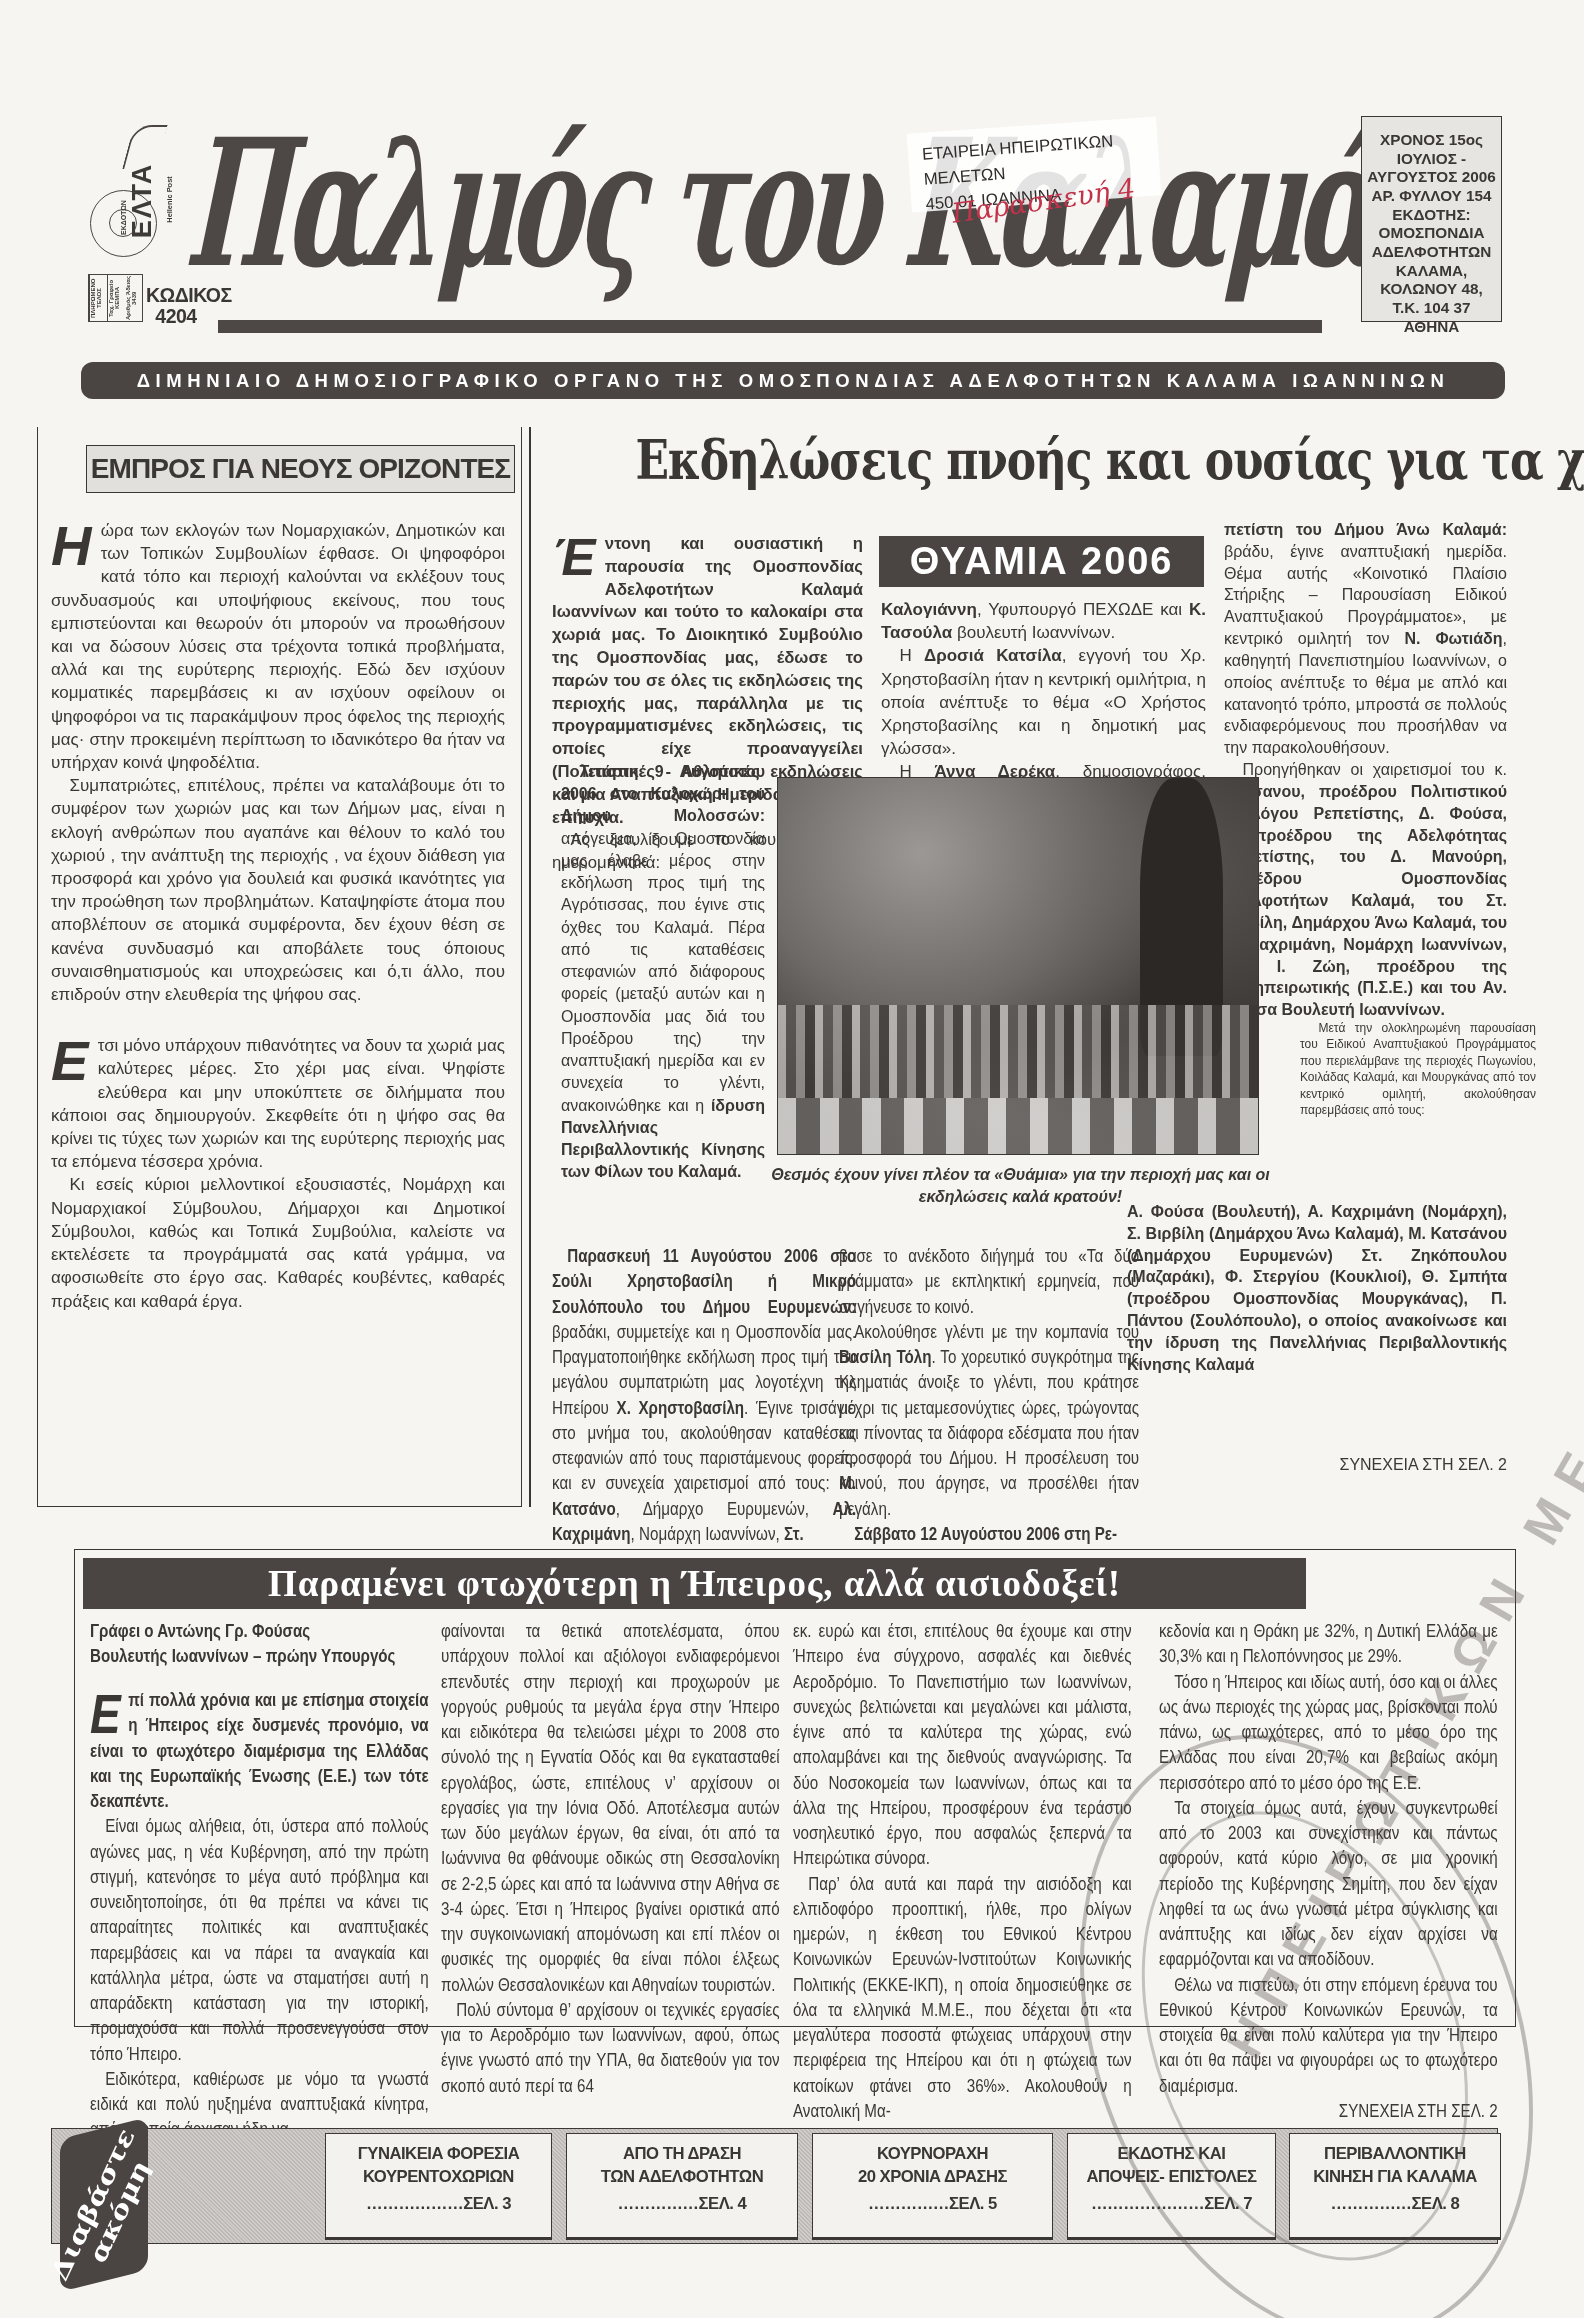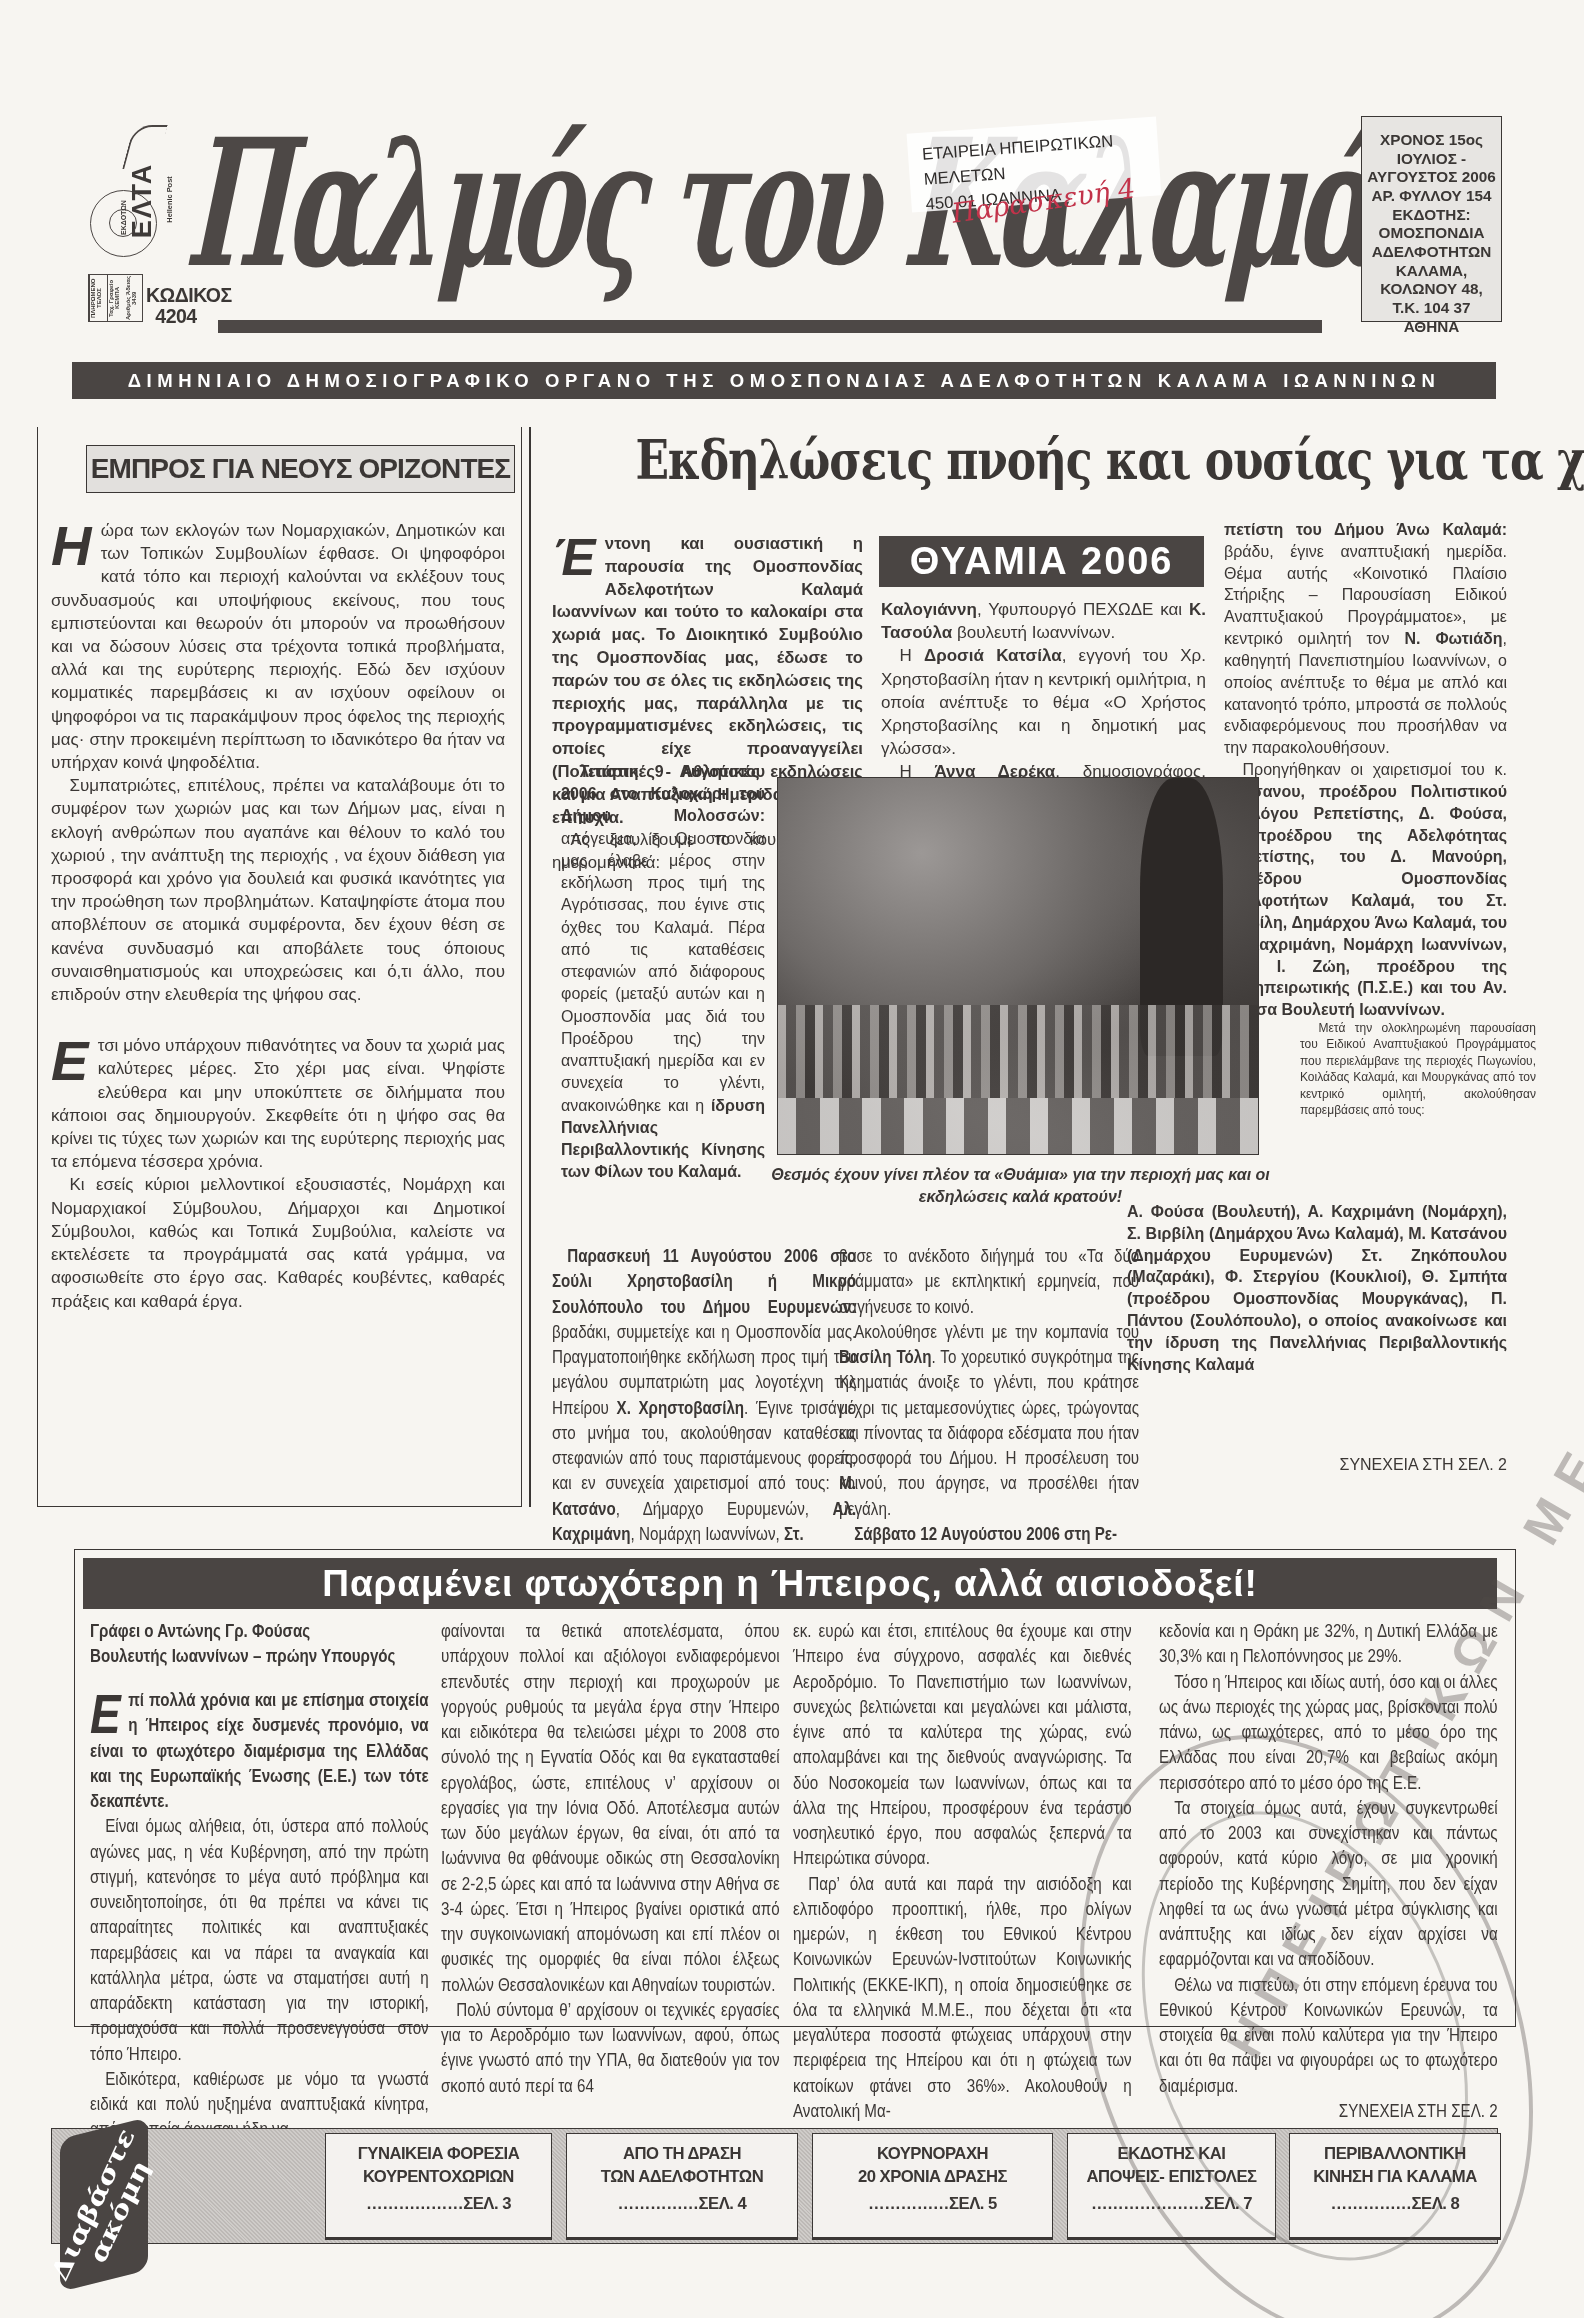--- a/index.html
+++ b/index.html
@@ -15,21 +15,21 @@
   .stamp .txt{position:absolute;left:-4.6px;top:23px;width:74px;text-align:center;transform:rotate(-90deg);font-size:7px;font-weight:bold;}
   .postbox{left:88px;top:274px;width:53px;height:46px;border:1.4px solid #4a4543;display:flex;}
   .postbox div{flex:1;border-right:0.9px solid #4a4543;writing-mode:vertical-rl;transform:rotate(180deg);font-size:6px;font-weight:bold;text-align:center;line-height:1.05;}
   .postbox div:last-child{border-right:none;}
   .code{left:146px;top:285px;width:60px;text-align:center;font-weight:bold;font-size:19.5px;line-height:1.1;letter-spacing:-0.5px;}
   .title{left:204px;top:116px;width:1150px;height:232px;font-family:"DejaVu Serif",serif;font-style:italic;font-weight:bold;font-size:176px;line-height:1;color:#4d4846;letter-spacing:-9.3px;transform:scaleX(0.62) skewX(-8deg);transform-origin:left top;white-space:nowrap;}
   .title-underline{left:218px;top:320px;width:1104px;height:13px;background:#4d4846;}
   .label{left:909px;top:125px;width:250px;height:79px;background:rgba(255,255,255,0.85);transform:rotate(-4deg);font-size:16.7px;line-height:1.5;padding:9.3px 14px;box-sizing:border-box;color:#2f2c2b;}
   .handwriting{left:951px;top:185px;font-family:"DejaVu Serif",serif;font-style:italic;font-size:27px;color:#c2334a;transform:rotate(-8deg);white-space:nowrap;}
   .issuebox{left:1361px;top:116px;width:141px;height:206px;border:1.9px solid #3b3735;background:#e7e5e2;text-align:center;font-weight:bold;font-size:15.3px;line-height:1.22;padding:14px 2.8px;box-sizing:border-box;}
-  .banner{left:72px;top:362px;width:1424px;height:37px;background:#4a4543;color:#fff;font-weight:bold;font-size:18.5px;letter-spacing:5.6px;text-align:center;line-height:37px;}
+  .banner{left:81px;top:362px;width:1424px;height:37px;background:#4a4543;color:#fff;font-weight:bold;font-size:18.5px;letter-spacing:5.6px;text-align:center;line-height:37px;border-radius:12px;}
   
   .vrule{background:#3b3735;width:2.3px;}
   .box-left{left:37px;top:427px;width:485px;height:1080px;border:1.9px solid #3b3735;border-top:none;box-sizing:border-box;}
   .boxhead{left:86px;top:445px;width:427px;height:46px;border:1.9px solid #3b3735;background:#e2e0dd;font-family:"Liberation Sans Narrow","Liberation Sans",sans-serif;font-weight:bold;font-size:28px;letter-spacing:-0.9px;text-align:center;line-height:46px;color:#3b3735;}
   .body-text{font-family:"Liberation Sans",sans-serif;font-size:17px;line-height:1.365;text-align:justify;color:#3b3735;}
   .narrow{transform:scaleX(0.82);transform-origin:left top;}
   .dropcap{float:left;font-weight:bold;font-style:italic;font-size:56px;line-height:0.85;margin:2.8px 9.3px 0 0;color:#3b3735;}
   p{margin:0 0 0 0;text-indent:18.5px;}
   p.noind{text-indent:0;}
   .bold{font-weight:bold;}
@@ -38,21 +38,21 @@
   .photo{left:777px;top:777px;width:482px;height:378px;background:
      radial-gradient(ellipse at 30% 20%,#9c9896 0,#6e6a68 35%,transparent 60%),
      radial-gradient(ellipse at 80% 25%,#5a5654 0,#3e3a38 40%,transparent 70%),
      radial-gradient(ellipse at 50% 75%,#8a8684 0,#4b4745 50%,#2f2b29 100%);
      border:1.9px solid #3b3735;box-sizing:border-box;overflow:hidden;}
   .photo .tree{position:absolute;left:362px;top:0;width:83px;height:278px;background:#2c2826;border-radius:40% 40% 10% 10%;}
   .photo .crowd{position:absolute;left:0;bottom:56px;width:100%;height:93px;background:repeating-linear-gradient(90deg,#d4d0cd 0 8.3px,#5a5654 8.3px 18.5px,#a9a5a2 18.5px 27px,#3b3735 27px 37px);opacity:0.7;}
   .photo .chairs{position:absolute;left:0;bottom:0;width:100%;height:56px;background:repeating-linear-gradient(90deg,#e8e6e4 0 18.5px,#6b6765 18.5px 42px);opacity:0.8;}
   .caption{left:770px;top:1164px;width:501px;text-align:center;font-weight:bold;font-style:italic;font-size:16px;line-height:1.35;}
   .cont{font-size:16px;}
-  .sec2-head{left:83px;top:1558px;width:1414px;height:51px;background:#4a4543;color:#fff;font-weight:bold;font-size:37px;text-align:center;line-height:51px;letter-spacing:0.9px;}
+  .sec2-head{left:83px;top:1558px;width:1223px;height:51px;background:#4a4543;color:#fff;font-weight:bold;font-size:37px;text-align:center;line-height:51px;letter-spacing:0.9px;font-family:Liberation Serif, serif;}
   .sec2-box{left:74px;top:1549px;width:1442px;height:478px;border:1.9px solid #3b3735;box-sizing:border-box;}
   .teaser{left:51px;top:2128px;width:1447px;height:116px;background:repeating-linear-gradient(45deg,#cfccc9 0 1.4px,#bdb9b6 1.4px 2.8px);border:1.9px solid #3b3735;box-sizing:border-box;}
   .teaser-tag{left:60px;top:2128px;width:88px;height:153px;background:#4a4543;border-radius:14px;transform:skewY(-14deg);}
   .teaser-tag span{position:absolute;left:-28px;top:51px;width:148px;color:#fff;font-family:"DejaVu Serif",serif;font-style:italic;font-weight:bold;font-size:27px;line-height:1.1;text-align:center;transform:rotate(-62deg);}
   .tcard{position:absolute;top:2133px;height:107px;background:#f4f2ef;border:1.9px solid #3b3735;border-bottom-width:3.7px;box-sizing:border-box;text-align:center;font-weight:bold;font-size:16.7px;line-height:1.35;padding:9.3px 4.6px;letter-spacing:-0.5px;}
   .tcard .dots{display:block;margin-top:4.6px;}
   .seal{left:1094px;top:1725px;width:417px;height:617px;border:4.6px solid rgba(80,75,72,0.35);border-radius:50%;transform:rotate(-20deg);}
   .seal .inner{position:absolute;left:56px;top:74px;width:297px;height:459px;border:3.7px solid rgba(80,75,72,0.3);border-radius:50%;}
   .seal-text{left:1159px;top:1883px;width:325px;font-size:51px;font-weight:bold;color:rgba(80,75,72,0.35);transform:rotate(-60deg);letter-spacing:18.5px;white-space:nowrap;}
 </style>

